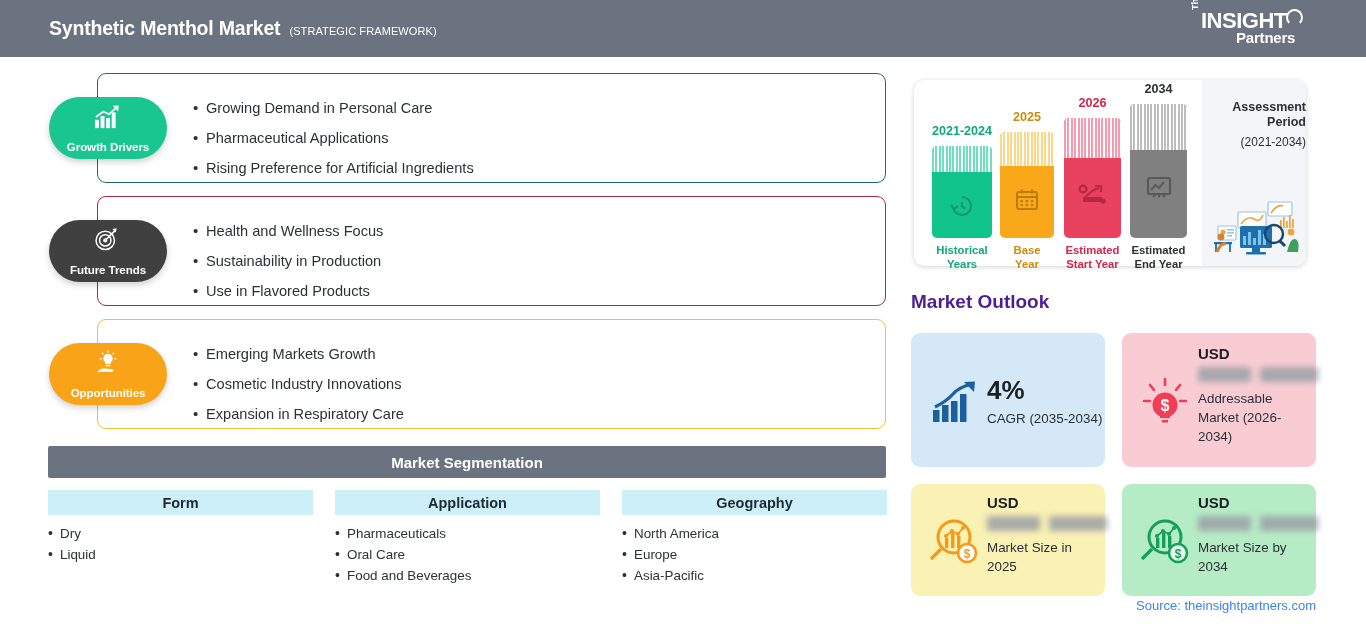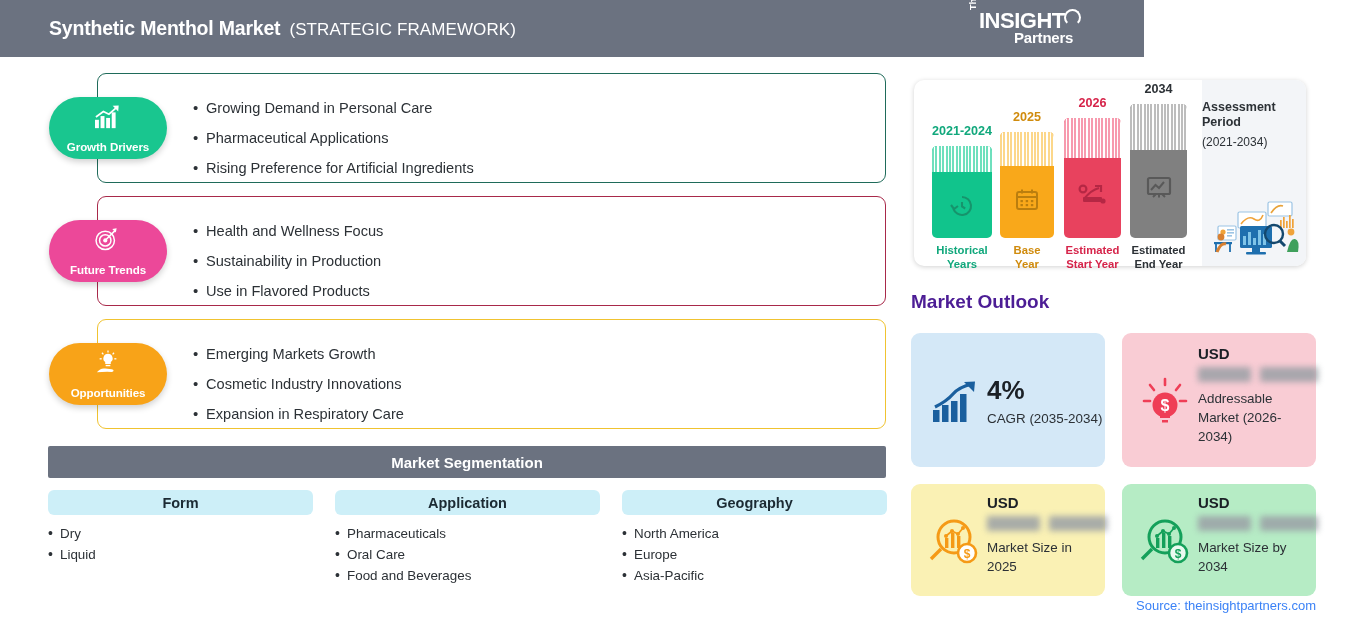--- a/index.html
+++ b/index.html
@@ -13,34 +13,34 @@
     position: relative;
     width: 1366px; height: 635px;
     background: #ffffff;
     border: 1px solid #d8dادd;
     border-color: #dcdfe3;
   }
 
   
   #header {
     position: absolute; left: 0; top: 0;
-    width: 1144px; height: 57px;
+    width: 1366px; height: 57px;
     background: #6b7280;
     display: flex; align-items: center;
   }
   #header-title-wrap {
     position: absolute; left: 49px; top: 17px;
     display: flex; align-items: baseline; gap: 9px;
   }
   #header-title {
     color: #ffffff; font-size: 19.5px; font-weight: bold;
     letter-spacing: -0.2px;
   }
   #header-subtitle {
-    color: #ffffff; font-size: 17px; font-weight: normal;
+    color: #ffffff; font-size: 11px; font-weight: normal;
     letter-spacing: 0.1px;
   }
   
   #logo {
     position: absolute; right: 56px; top: 8px;
     width: 120px; height: 42px;
     color: #ffffff;
   }
   #logo .the {
     position: absolute; left: 0px; top: 2px;
@@ -101,36 +101,36 @@
   }
   .badge .blabel {
     font-size: 11.6px; font-weight: bold; letter-spacing: -0.1px;
   }
   .badge .bicon {
     position: absolute; top: 7px; left: 50%;
     transform: translateX(-50%);
     width: 30px; height: 26px;
   }
   .badge.green  { background: #19c68f; }
-  .badge.red    { background: #ec4899; }
+  .badge.red    { background: #404040; }
   .badge.orange { background: #f8a318; }
 
   
   #segbar {
     position: absolute; left: 48px; top: 446px;
     width: 838px; height: 32px;
     background: #6b7280; border-radius: 2px;
     display: flex; align-items: center; justify-content: center;
   }
   #segbar span {
     color: #ffffff; font-size: 15px; font-weight: bold;
   }
   .segcol { position: absolute; top: 490px; }
   .seghead {
-    height: 25px; border-radius: 6px; background: #cdeff8;
+    height: 25px; border-radius: 0; background: #cdeff8;
     display: flex; align-items: center; justify-content: center;
   }
   .seghead span { font-size: 14.5px; font-weight: bold; color: #1b2a33; }
   .seglist { margin-top: 11px; }
   .seglist li {
     list-style: none; position: relative;
     font-size: 13.4px; color: #2c3136;
     padding-left: 12px; margin-bottom: 6px; white-space: nowrap;
   }
   .seglist li:before {
@@ -141,21 +141,21 @@
   #assess {
     position: absolute; left: 914px; top: 80px;
     width: 392px; height: 186px;
     background: #ffffff; border-radius: 10px;
     box-shadow: 0 1px 5px rgba(0,0,0,0.18);
   }
   #assess-right {
     position: absolute; right: 0; top: 0;
     width: 104px; height: 186px;
     background: #f3f5f8; border-radius: 0 10px 10px 0;
-    text-align: left;
+    text-align: right;
   }
   #assess-right .ap-t1 {
     margin-top: 20px; font-size: 12.5px; font-weight: bold;
     color: #2c3136; line-height: 15px;
   }
   #assess-right .ap-t2 {
     margin-top: 5px; font-size: 12px; color: #2c3136;
   }
   .apbar { position: absolute; }
   .apbar .yr {

